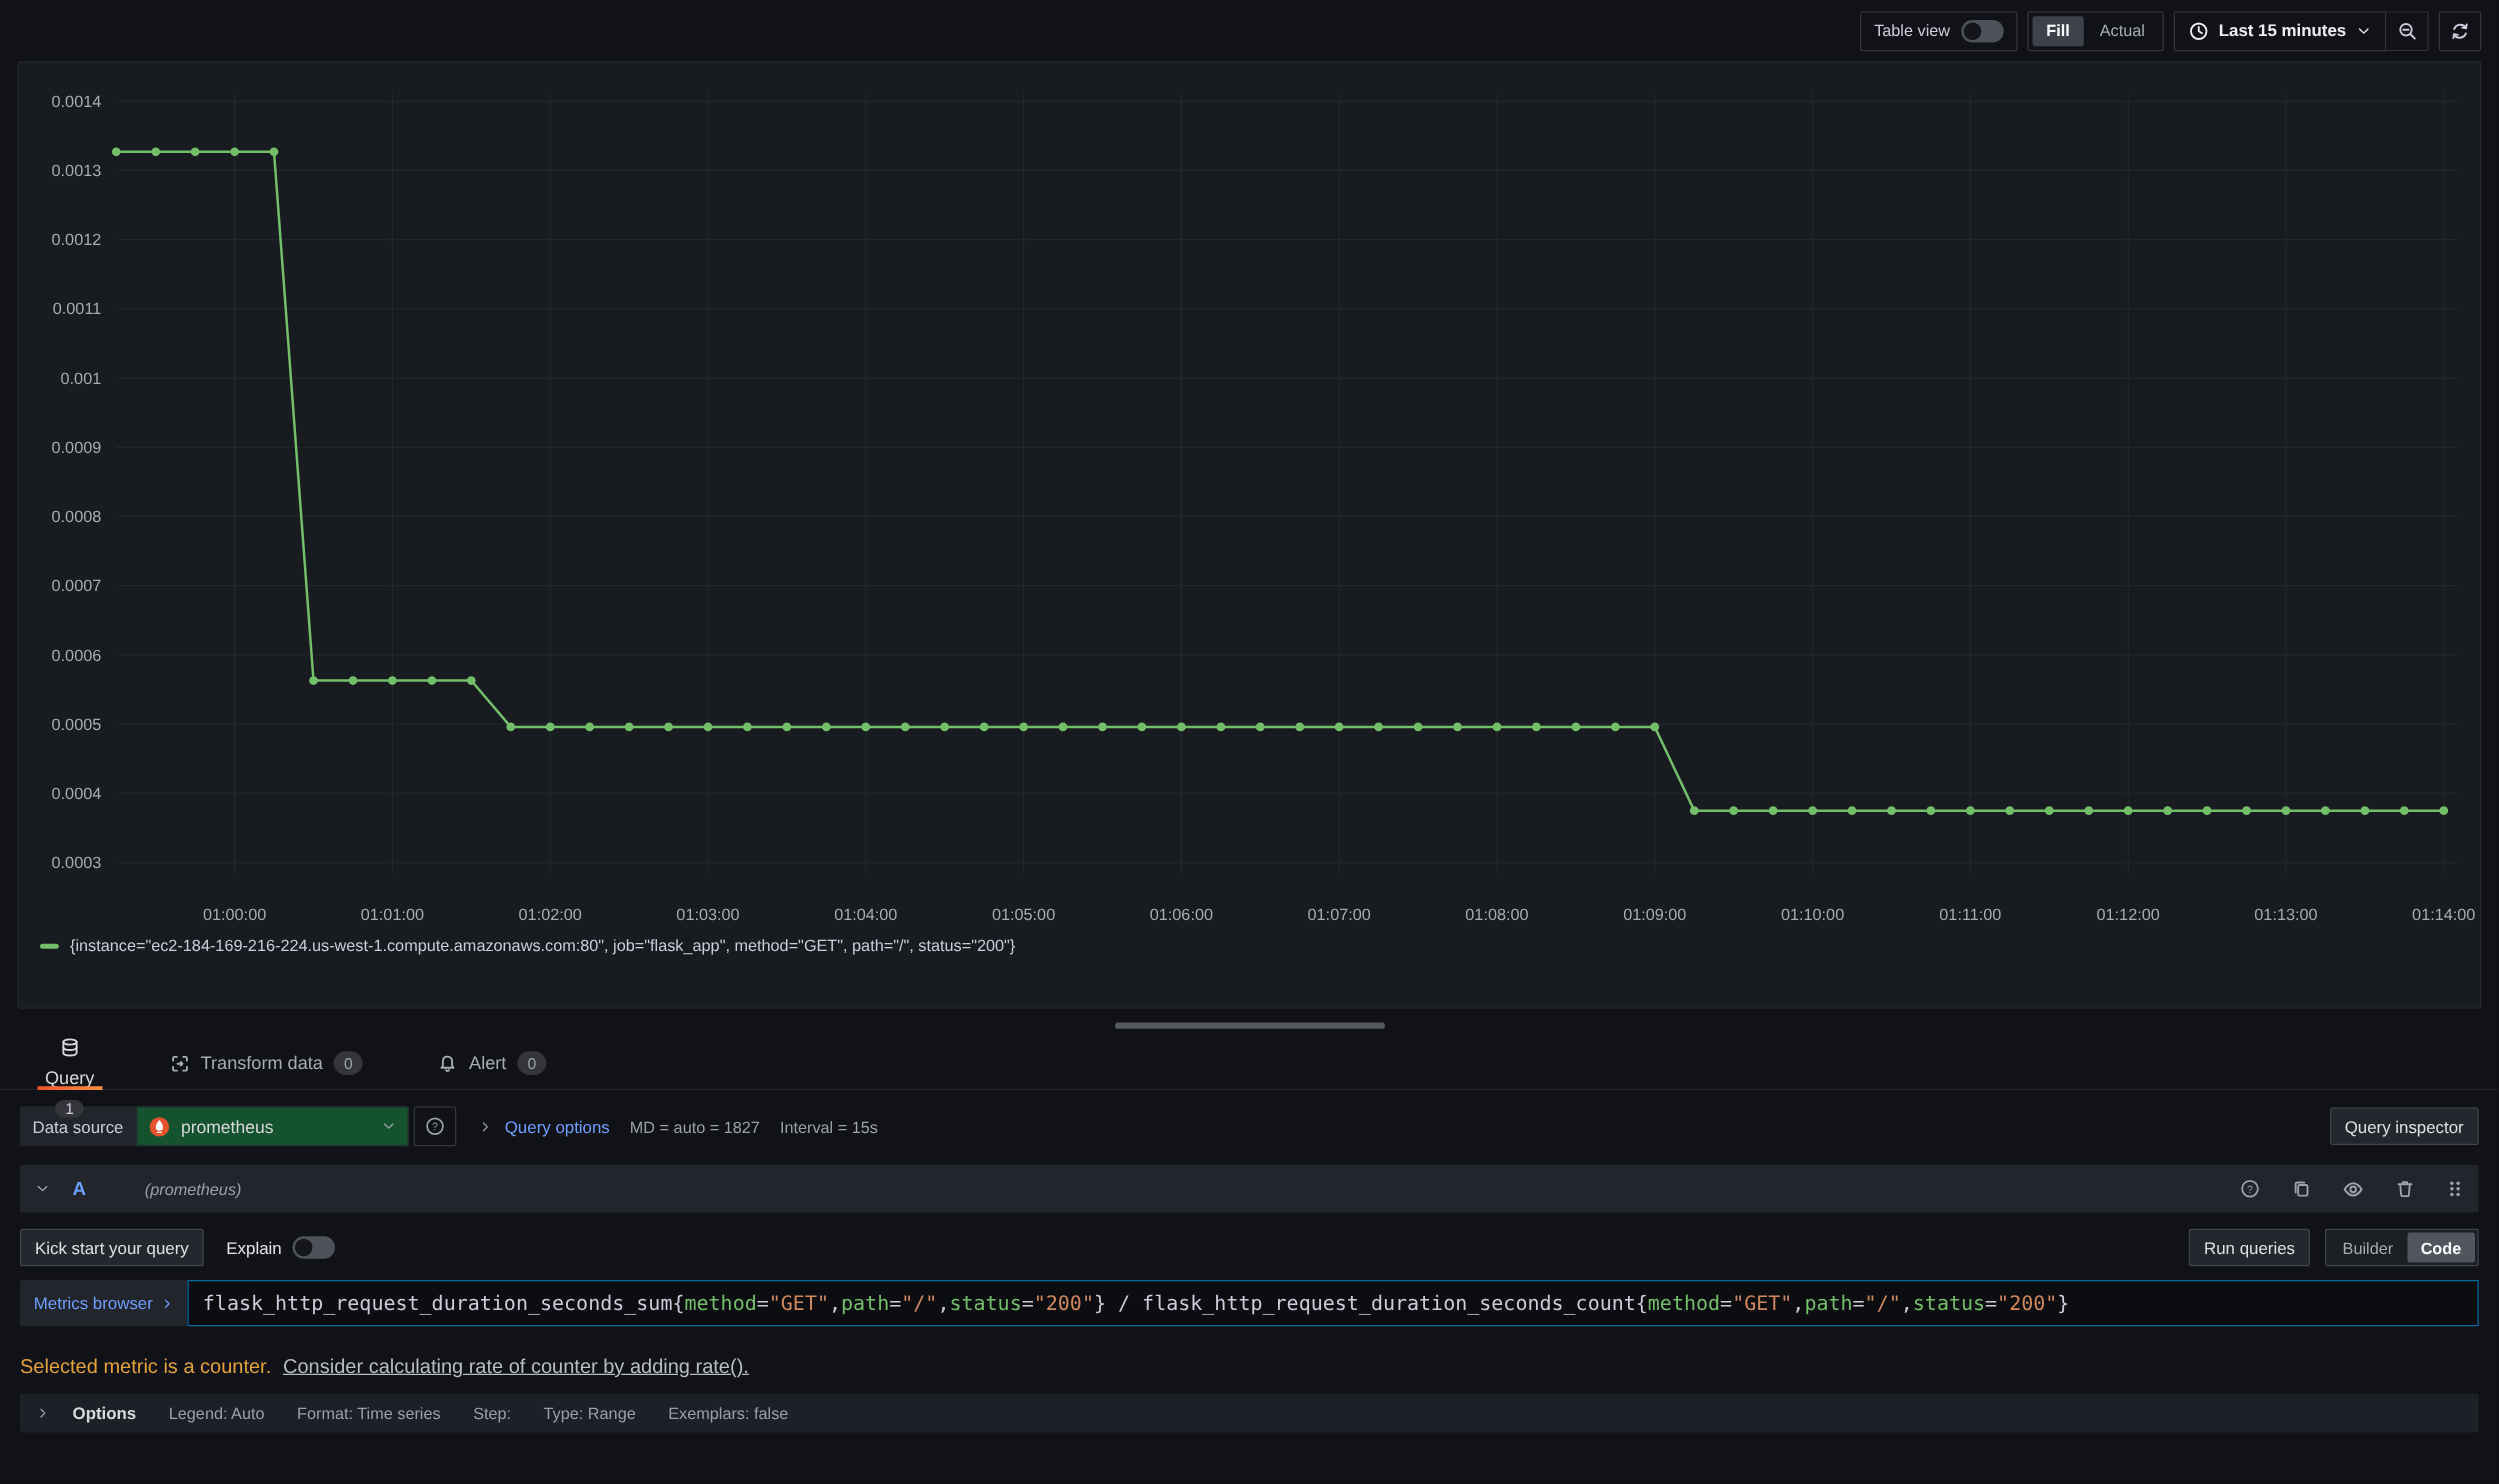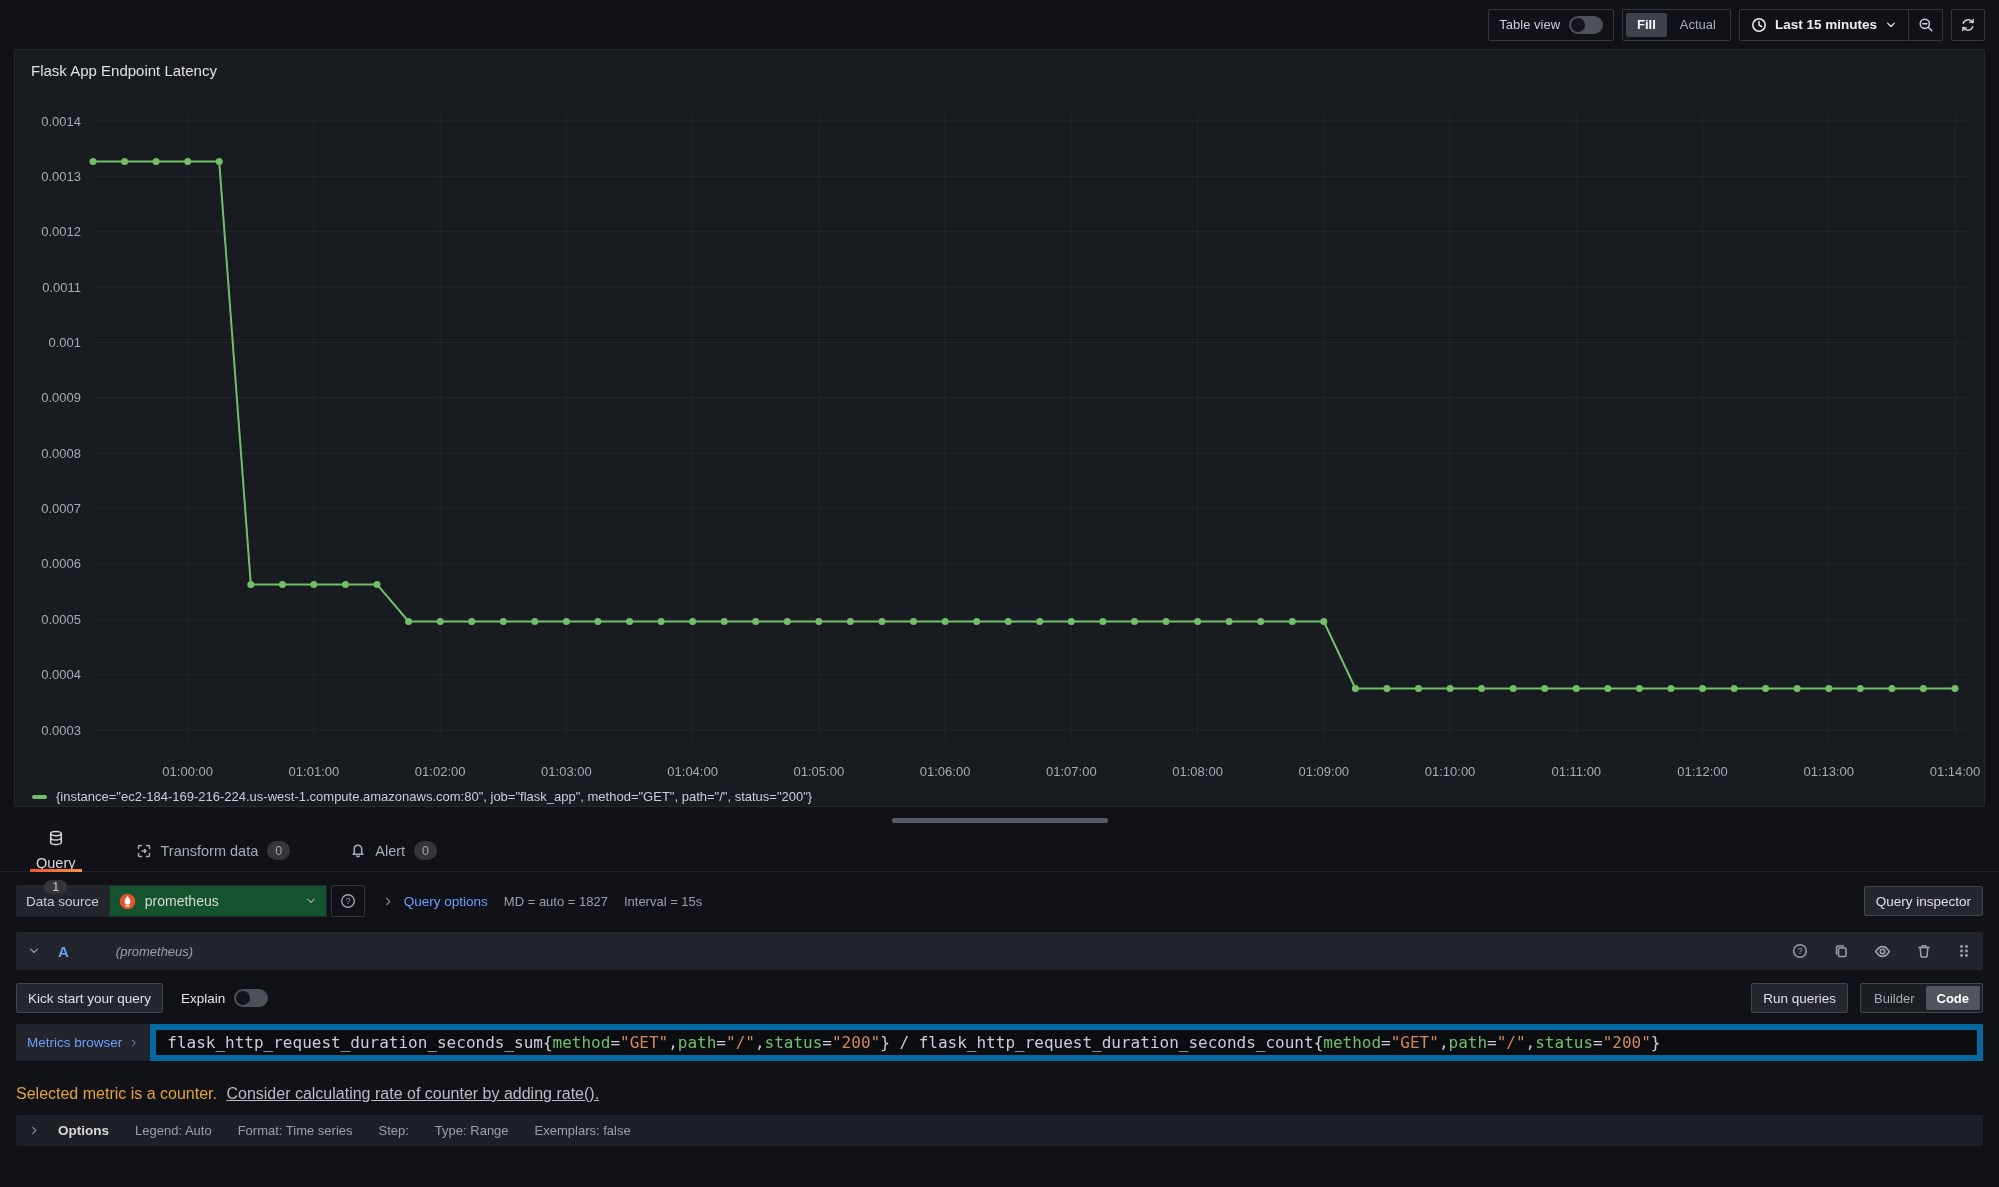--- a/index.html
+++ b/index.html
@@ -67,21 +67,21 @@
   .qrow-icons { margin-left:auto; display:flex; align-items:center; gap:25px; color:#9da2ab; }
   .qrow-icons .icn { cursor:pointer; }
   .qtoolbar { display:flex; align-items:center; margin-top:13px; }
   .explain-wrap { display:flex; align-items:center; gap:9px; margin-left:18px; }
   .explain-wrap .lbl { font-size:13.5px; color:#e5e5e5; }
   .seg-box2 { display:flex; align-items:center; border:1px solid #41454c; border-radius:2px; padding:2px; margin-left:12px; background:#1b1e23; }
   .seg-box2 .seg-chip.active { background:#51565e; color:#fff; }
   .expr-row { display:flex; margin-top:11px; }
   .mb-label { display:flex; align-items:center; gap:7px; height:37px; padding:0 11px; background:#22252b; border-radius:2px 0 0 2px;
     font-size:13.5px; font-weight:500; color:#6e9fff; cursor:pointer; white-space:nowrap; }
-  .expr-input { flex:1; display:flex; align-items:center; height:37px; padding:0 11px; background:#0b0d10; border:6px solid #0369a1;
+  .expr-input { flex:1; display:flex; align-items:center; height:37px; padding:0 11px; background:#0b0d10; border:1px solid #0369a1;
     font-family:"DejaVu Sans Mono", monospace; font-size:16px; white-space:nowrap; overflow:hidden; cursor:text; }
   .tok-p { color:#ccccdc; } .tok-k { color:#73bf69; } .tok-s { color:#d1885c; }
   .warn-row { margin-top:24px; font-size:16px; }
   .warn-text { color:#e5a13c; }
   .warn-link { color:#b9bdc4; text-decoration:underline; margin-left:5px; cursor:pointer; }
   .options-bar { display:flex; align-items:center; gap:26px; height:31px; margin-top:12px; padding:0 13px; background:#1d2026; border-radius:2px; cursor:pointer; }
   .options-bar .opt-title { font-size:13.5px; font-weight:600; color:#d8d9da; margin-left:-8px; }
   .options-bar .opt-item { font-size:13px; color:#9aa0a8; }
   svg.s { stroke:currentColor; fill:none; stroke-width:1.5; stroke-linecap:round; stroke-linejoin:round; }
 </style>
@@ -129,21 +129,20 @@
         <path d="M12.9 5.3 A5.4 5.4 0 0 0 3.3 6.3"></path>
           <path d="M3.1 10.7 A5.4 5.4 0 0 0 12.7 9.7"></path>
         <path d="M13.3 2.5 L12.9 5.6 L9.8 5.1"></path>
           <path d="M2.7 13.5 L3.1 10.4 L6.2 10.9"></path>
       </svg>
     </span>
   </button>
 </div>
 
 <div class="panel">
-  <div class="panel-title">Flask App Endpoint Latency</div>
   <svg class="chart-svg" viewBox="0 0 1969 695">
       <line x1="172.67796610169492" y1="24" x2="172.67796610169492" y2="650" stroke="#23262c" stroke-width="1"></line>
       <text x="172.67796610169492" y="686" fill="#a7abb3" font-size="13" text-anchor="middle">01:00:00</text>
       <line x1="298.91525423728814" y1="24" x2="298.91525423728814" y2="650" stroke="#23262c" stroke-width="1"></line>
       <text x="298.91525423728814" y="686" fill="#a7abb3" font-size="13" text-anchor="middle">01:01:00</text>
       <line x1="425.1525423728814" y1="24" x2="425.1525423728814" y2="650" stroke="#23262c" stroke-width="1"></line>
       <text x="425.1525423728814" y="686" fill="#a7abb3" font-size="13" text-anchor="middle">01:02:00</text>
       <line x1="551.3898305084746" y1="24" x2="551.3898305084746" y2="650" stroke="#23262c" stroke-width="1"></line>
       <text x="551.3898305084746" y="686" fill="#a7abb3" font-size="13" text-anchor="middle">01:03:00</text>
       <line x1="677.6271186440678" y1="24" x2="677.6271186440678" y2="650" stroke="#23262c" stroke-width="1"></line>

